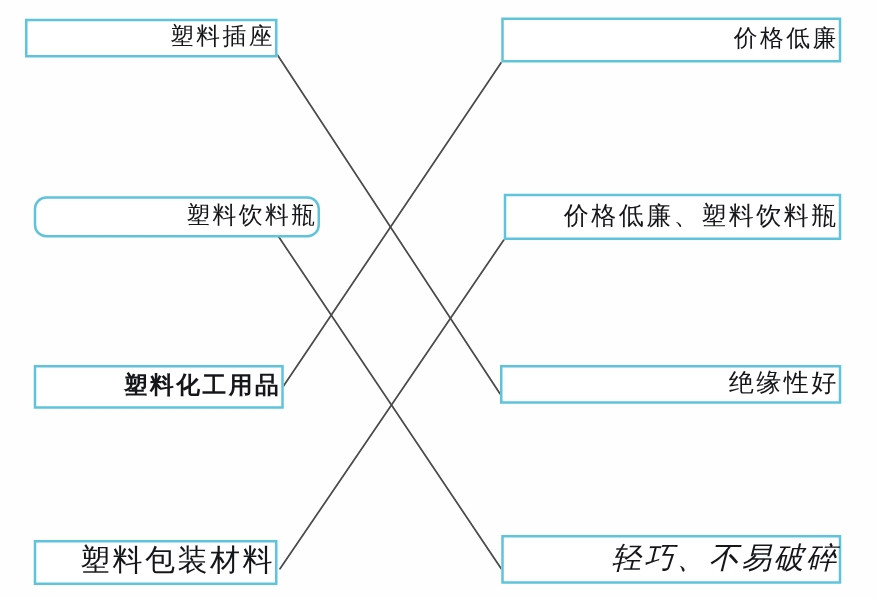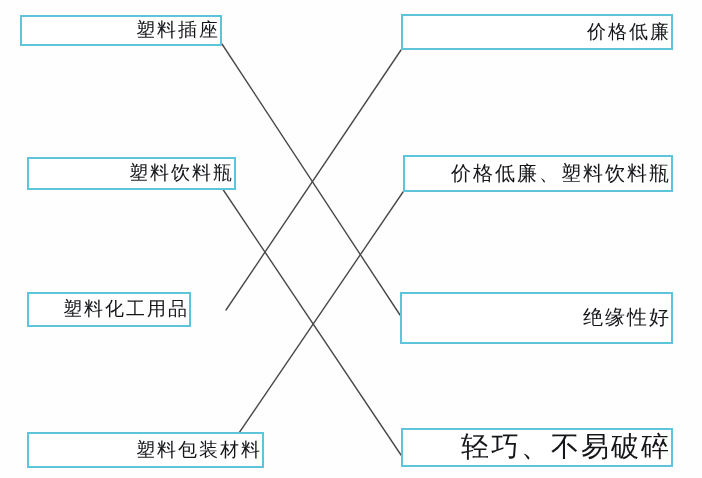--- a/index.html
+++ b/index.html
@@ -38,28 +38,28 @@
     white-space: nowrap;
     font-weight: 500;
   }
   .node-label {
     display: block;
     line-height: 1;
     transform: translateY(-1px);
   }
   
   #box-l1 { left: 20px;  top: 15px;  width: 202px; height: 31px; font-size: 19px; }
-  #box-l2 { left: 27px;  top: 157px; width: 209px; height: 33px; font-size: 19px; }
-  #box-l3 { left: 27px;  top: 292px; width: 164px; height: 35px; font-size: 19px; }
-  #box-l4 { left: 27px;  top: 432px; width: 237px; height: 36px; font-size: 19px; }
+  #box-l2 { left: 27px;  top: 157px; width: 229px; height: 33px; font-size: 19px; border-radius: 10px; }
+  #box-l3 { left: 27px;  top: 292px; width: 200px; height: 35px; font-size: 19px; font-weight: bold; }
+  #box-l4 { left: 27px;  top: 432px; width: 195px; height: 36px; font-size: 24px; }
   
   #box-r1 { left: 401px; top: 14px;  width: 272px; height: 36px; font-size: 19px; }
   #box-r2 { left: 403px; top: 155px; width: 270px; height: 37px; font-size: 20px; }
-  #box-r3 { left: 400px; top: 292px; width: 273px; height: 52px; font-size: 20px; }
-  #box-r4 { left: 401px; top: 428px; width: 272px; height: 39px; font-size: 28px; }
+  #box-r3 { left: 400px; top: 292px; width: 273px; height: 31px; font-size: 20px; }
+  #box-r4 { left: 401px; top: 428px; width: 272px; height: 39px; font-size: 24px; font-style: italic; }
 </style>
 </head>
 <body>
 
 <div id="worksheet">
 
   <svg id="connector-layer" viewBox="0 0 702 478" width="702" height="478" xmlns="http://www.w3.org/2000/svg">
     <g id="connector-lines" stroke="#4a4a4a" stroke-width="1.4" stroke-linecap="round" fill="none">
         <line x1="222" y1="44" x2="400" y2="315"></line>
         <line x1="222" y1="188" x2="401" y2="455"></line>

